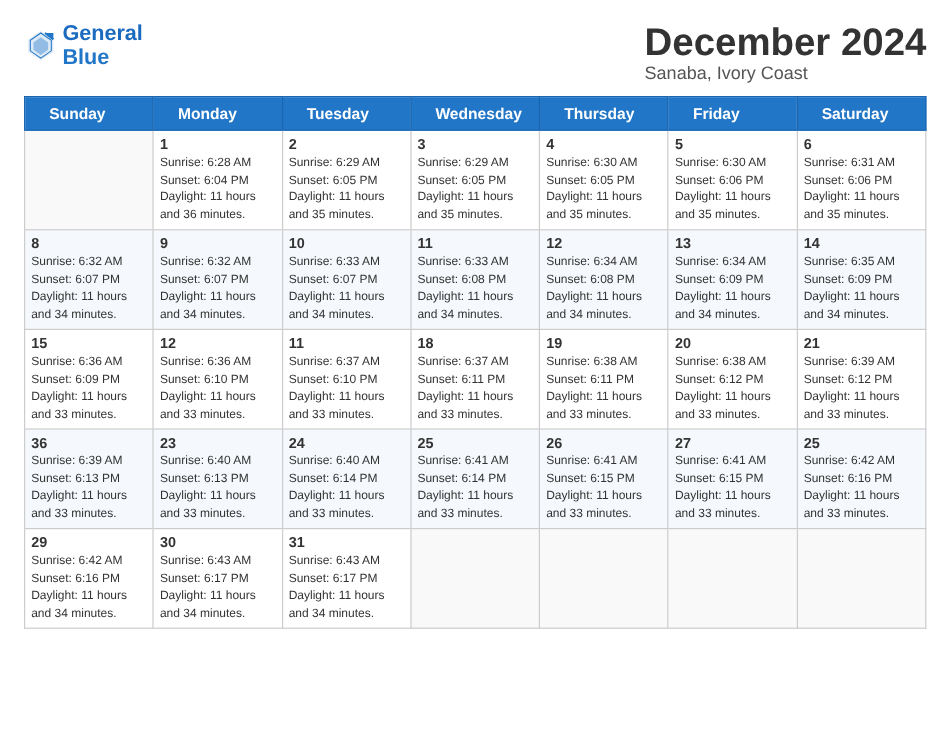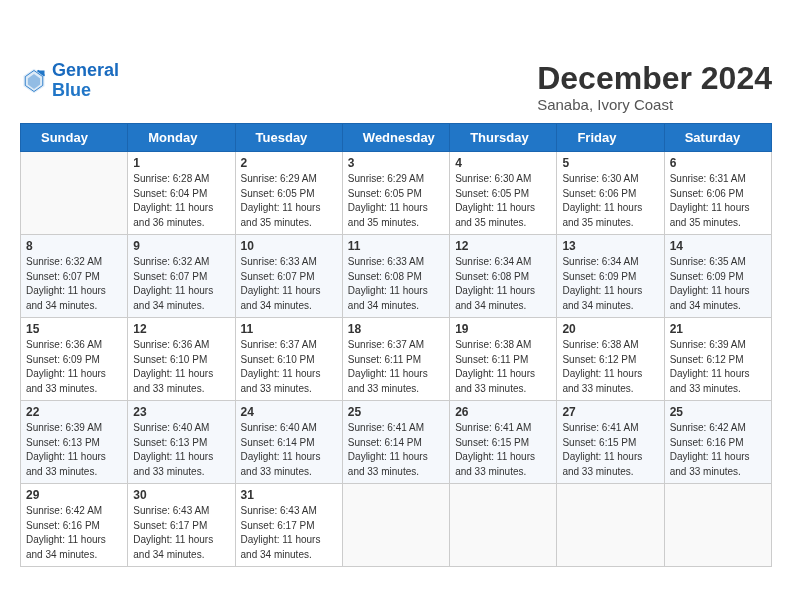--- a/index.html
+++ b/index.html
@@ -9,21 +9,20 @@
       width: 792px;
       height: 612px;
       overflow: hidden;
     }
     .page {
       width: 792px;
       height: 516px;
       padding: 18px 20px 14px 20px;
       display: flex;
       flex-direction: column;
-      margin-top: 43px;
     }
     .header {
       display: flex;
       justify-content: space-between;
       align-items: flex-start;
       margin-bottom: 10px;
     }
     .logo {
       display: flex;
       align-items: center;
@@ -222,21 +221,21 @@
         <span class="day-num">20</span>
         <span class="cell-text">Sunrise: 6:38 AM<br>Sunset: 6:12 PM<br>Daylight: 11 hours and 33 minutes.</span>
       </td>
           <td>
         <span class="day-num">21</span>
         <span class="cell-text">Sunrise: 6:39 AM<br>Sunset: 6:12 PM<br>Daylight: 11 hours and 33 minutes.</span>
       </td>
         </tr>
         <tr>
           <td>
-        <span class="day-num">22</span>
+        <span class="day-num">36</span>
         <span class="cell-text">Sunrise: 6:39 AM<br>Sunset: 6:13 PM<br>Daylight: 11 hours and 33 minutes.</span>
       </td>
           <td>
         <span class="day-num">23</span>
         <span class="cell-text">Sunrise: 6:40 AM<br>Sunset: 6:13 PM<br>Daylight: 11 hours and 33 minutes.</span>
       </td>
           <td>
         <span class="day-num">24</span>
         <span class="cell-text">Sunrise: 6:40 AM<br>Sunset: 6:14 PM<br>Daylight: 11 hours and 33 minutes.</span>
       </td>

